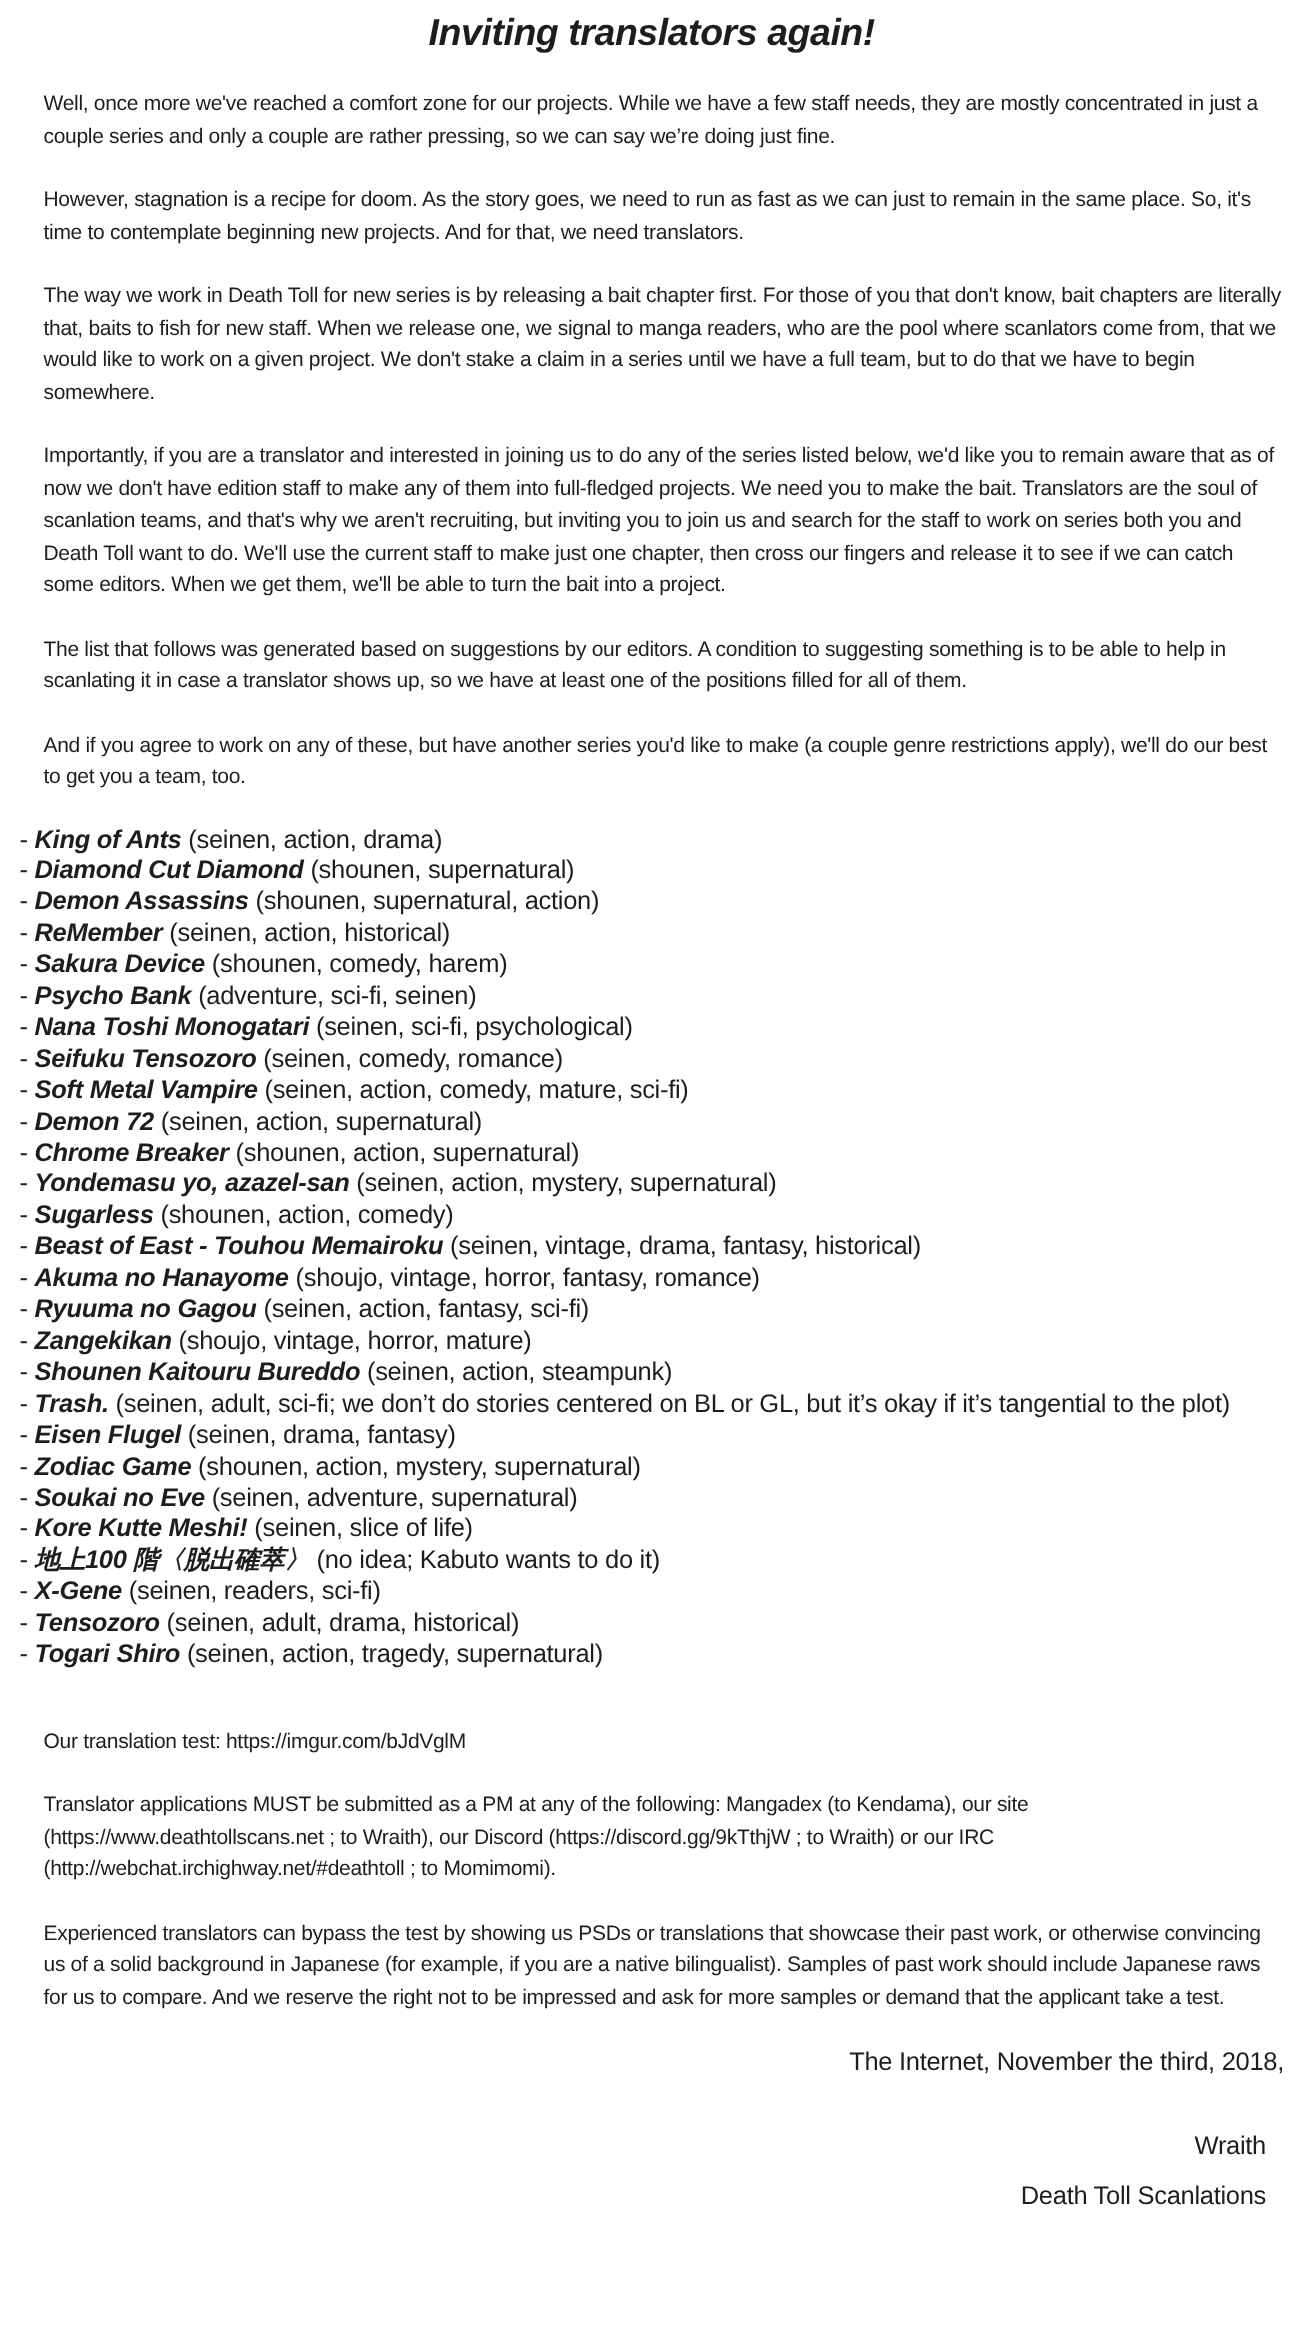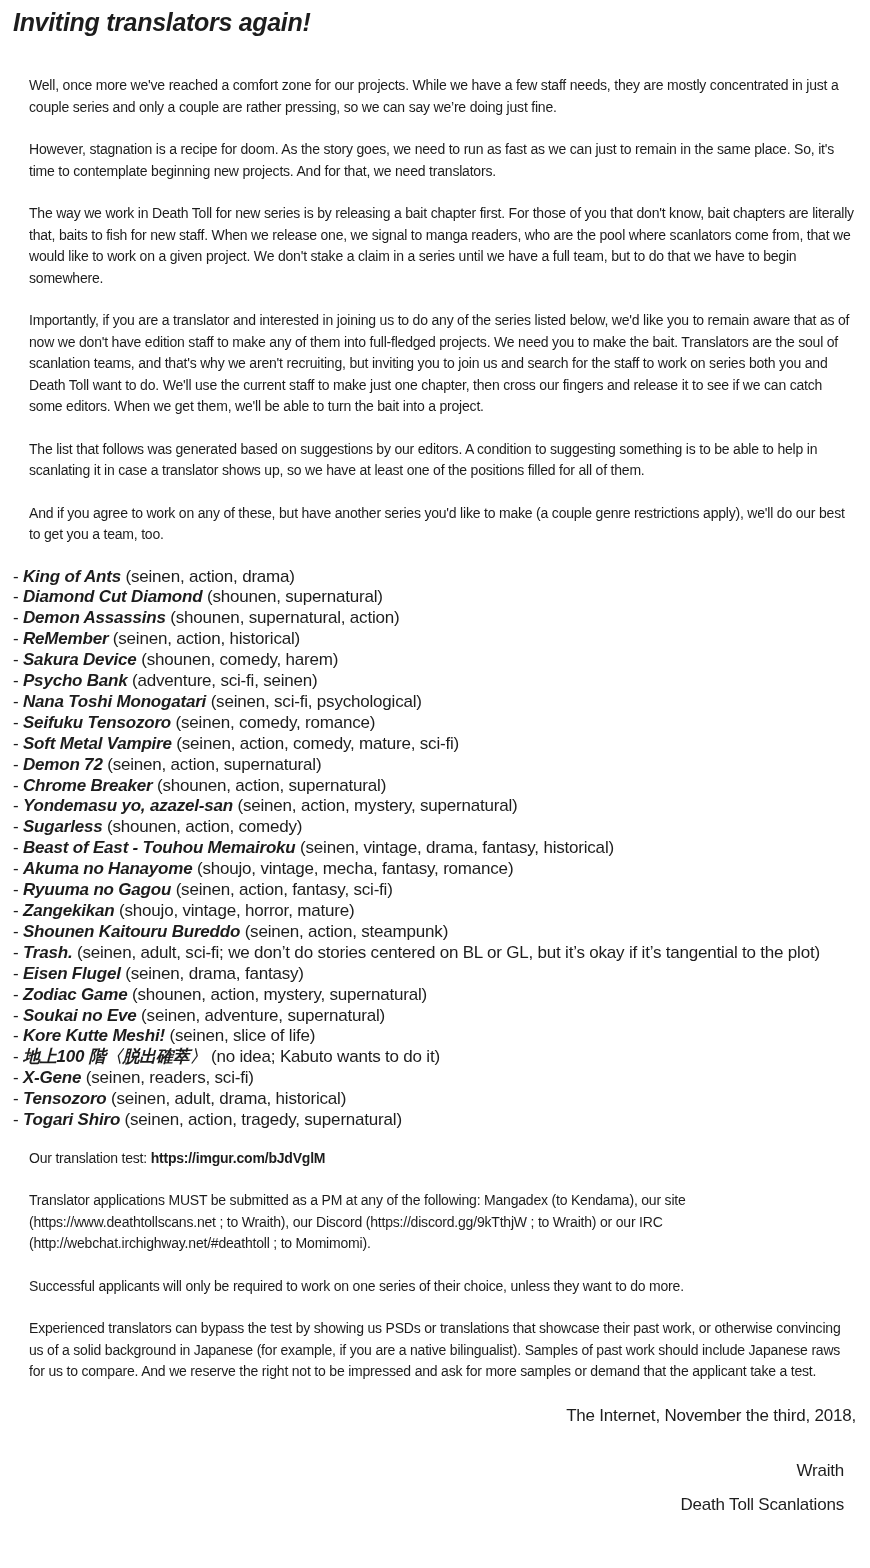--- a/index.html
+++ b/index.html
@@ -14,38 +14,39 @@
     background: #ffffff;
     color: #1d1d1d;
     font-family: "Liberation Sans", sans-serif;
     padding: 6px 14px 12px 13px;
     letter-spacing: -0.2px;
   }
   .title {
     font-size: 25px;
     font-weight: 700;
     font-style: italic;
-    margin: 2px 0 38px 0;
+    text-align: center;
+    margin: 2px 0 21px 0;
     letter-spacing: -0.3px;
   }
   .para {
     font-size: 14px;
     line-height: 21.5px;
     margin: 0 0 21px 16px;
   }
   .series-list {
-    margin: 0 0 17px 0;
+    margin: 0 0 36px 0;
   }
   .series-item {
     font-size: 17px;
     line-height: 20.9px;
   }
   .s-n { font-style: normal; font-weight: 400; }
   .s-i { }
-  .s-b { font-weight: 700; }
+  .s-b { font-weight: 400; }
   .s-bi { font-weight: 700; font-style: italic; }
   .signature {
     text-align: right;
     font-size: 17px;
   }
   .dateline {
     margin: 22px 0 0 0;
     line-height: 21.5px;
   }
   .sig-name {
@@ -77,39 +78,38 @@
       <div class="series-item"><span class="s-n">- </span><span class="s-bi">Sakura Device</span><span class="s-n"> (</span><span class="s-i">shounen</span><span class="s-n">, comedy, harem)</span></div>
       <div class="series-item"><span class="s-n">- </span><span class="s-bi">Psycho Bank</span><span class="s-n"> (adventure, sci-fi, </span><span class="s-i">seinen</span><span class="s-n">)</span></div>
       <div class="series-item"><span class="s-n">- </span><span class="s-bi">Nana Toshi Monogatari</span><span class="s-n"> (</span><span class="s-i">seinen</span><span class="s-n">, sci-fi, psychological)</span></div>
       <div class="series-item"><span class="s-n">- </span><span class="s-bi">Seifuku Tensozoro</span><span class="s-n"> (</span><span class="s-i">seinen</span><span class="s-n">, comedy, romance)</span></div>
       <div class="series-item"><span class="s-n">- </span><span class="s-bi">Soft Metal Vampire</span><span class="s-n"> (</span><span class="s-i">seinen</span><span class="s-n">, action, comedy, mature, sci-fi)</span></div>
       <div class="series-item"><span class="s-n">- </span><span class="s-bi">Demon 72</span><span class="s-n"> (</span><span class="s-i">seinen</span><span class="s-n">, action, supernatural)</span></div>
       <div class="series-item"><span class="s-n">- </span><span class="s-bi">Chrome Breaker</span><span class="s-n"> (</span><span class="s-i">shounen</span><span class="s-n">, action, supernatural)</span></div>
       <div class="series-item"><span class="s-n">- </span><span class="s-bi">Yondemasu yo, azazel-san</span><span class="s-n"> (</span><span class="s-i">seinen</span><span class="s-n">, action, mystery, supernatural)</span></div>
       <div class="series-item"><span class="s-n">- </span><span class="s-bi">Sugarless</span><span class="s-n"> (</span><span class="s-i">shounen</span><span class="s-n">, action, comedy)</span></div>
       <div class="series-item"><span class="s-n">- </span><span class="s-bi">Beast of East - Touhou Memairoku</span><span class="s-n"> (</span><span class="s-i">seinen</span><span class="s-n">, vintage, drama, fantasy, historical)</span></div>
-      <div class="series-item"><span class="s-n">- </span><span class="s-bi">Akuma no Hanayome</span><span class="s-n"> (</span><span class="s-i">shoujo</span><span class="s-n">, vintage, mecha, fantasy, romance)</span></div>
+      <div class="series-item"><span class="s-n">- </span><span class="s-bi">Akuma no Hanayome</span><span class="s-n"> (</span><span class="s-i">shoujo</span><span class="s-n">, vintage, horror, fantasy, romance)</span></div>
       <div class="series-item"><span class="s-n">- </span><span class="s-bi">Ryuuma no Gagou</span><span class="s-n"> (</span><span class="s-i">seinen</span><span class="s-n">, action, fantasy, sci-fi)</span></div>
       <div class="series-item"><span class="s-n">- </span><span class="s-bi">Zangekikan</span><span class="s-n"> (</span><span class="s-i">shoujo</span><span class="s-n">, vintage, horror, mature)</span></div>
       <div class="series-item"><span class="s-n">- </span><span class="s-bi">Shounen Kaitouru Bureddo</span><span class="s-n"> (</span><span class="s-i">seinen</span><span class="s-n">, action, steampunk)</span></div>
       <div class="series-item"><span class="s-n">- </span><span class="s-bi">Trash.</span><span class="s-n"> (</span><span class="s-i">seinen</span><span class="s-n">, adult, sci-fi; we don’t do stories centered on BL or GL, but it’s okay if it’s tangential to the plot)</span></div>
       <div class="series-item"><span class="s-n">- </span><span class="s-bi">Eisen Flugel</span><span class="s-n"> (</span><span class="s-i">seinen</span><span class="s-n">, drama, fantasy)</span></div>
       <div class="series-item"><span class="s-n">- </span><span class="s-bi">Zodiac Game</span><span class="s-n"> (</span><span class="s-i">shounen</span><span class="s-n">, action, mystery, supernatural)</span></div>
       <div class="series-item"><span class="s-n">- </span><span class="s-bi">Soukai no Eve</span><span class="s-n"> (</span><span class="s-i">seinen</span><span class="s-n">, adventure, supernatural)</span></div>
       <div class="series-item"><span class="s-n">- </span><span class="s-bi">Kore Kutte Meshi!</span><span class="s-n"> (</span><span class="s-i">seinen</span><span class="s-n">, slice of life)</span></div>
       <div class="series-item"><span class="s-n">- </span><span class="s-bi">地上100 階〈脱出確萃〉</span><span class="s-n"> </span><span class="s-i">(no idea; Kabuto wants to do it)</span></div>
       <div class="series-item"><span class="s-n">- </span><span class="s-bi">X-Gene</span><span class="s-n"> (</span><span class="s-i">seinen</span><span class="s-n">, readers, sci-fi)</span></div>
       <div class="series-item"><span class="s-n">- </span><span class="s-bi">Tensozoro</span><span class="s-n"> (</span><span class="s-i">seinen</span><span class="s-n">, adult, drama, historical)</span></div>
       <div class="series-item"><span class="s-n">- </span><span class="s-bi">Togari Shiro</span><span class="s-n"> (</span><span class="s-i">seinen</span><span class="s-n">, action, tragedy, supernatural)</span></div>
     </div>
 
   <div id="outro">
       <p class="para"><span class="s-n">Our translation test: </span><span class="s-b">https://imgur.com/bJdVglM</span></p>
       <p class="para"><span class="s-n">Translator applications MUST be submitted as a PM at any of the following: Mangadex (to Kendama), our site (https://www.deathtollscans.net ; to Wraith), our Discord (https://discord.gg/9kTthjW ; to Wraith) or our IRC (http://webchat.irchighway.net/#deathtoll ; to Momimomi).</span></p>
-      <p class="para"><span class="s-n">Successful applicants will only be required to work on one series of their choice, unless they want to do more.</span></p>
       <p class="para"><span class="s-n">Experienced translators can bypass the test by showing us PSDs or translations that showcase their past work, or otherwise convincing us of a solid background in Japanese (for example, if you are a native bilingualist). Samples of past work should include Japanese raws for us to compare. And we reserve the right not to be impressed and ask for more samples or demand that the applicant take a test.</span></p>
     </div>
 
   <div class="signature">
     <p class="dateline">The Internet, November the third, 2018,</p>
     <div class="sig-gap"></div>
     <p class="sig-name">Wraith</p>
     <p class="sig-name">Death Toll Scanlations</p>
   </div>
 </div>

